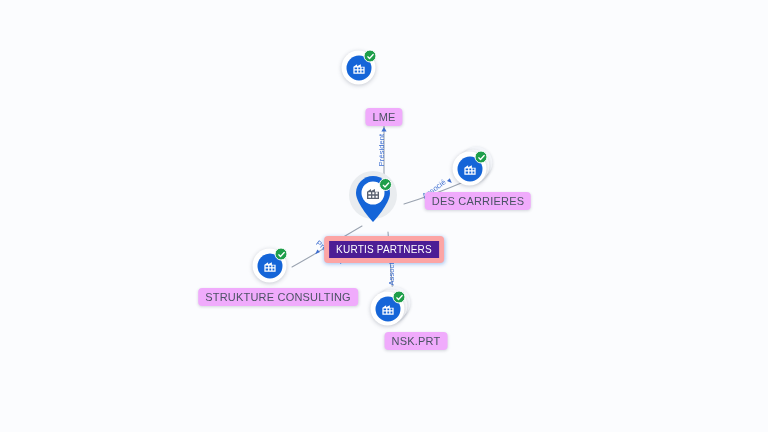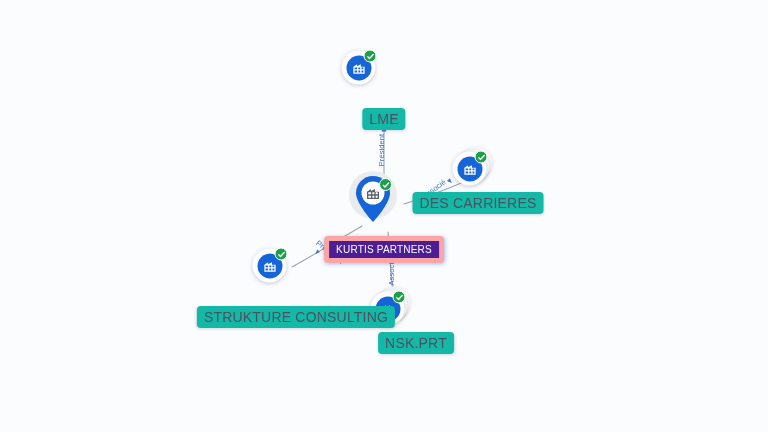--- a/index.html
+++ b/index.html
@@ -129,25 +129,25 @@
   }
   .check-badge svg { display: block; }
   .badge-circle { right: -1px; top: -1px; }
   .badge-pin { right: 3px; top: 5px; }
 
   
   .node-label {
     position: absolute;
     transform: translate(-50%, 0);
     white-space: nowrap;
-    font-size: 14px;
+    font-size: 11px;
     letter-spacing: 0.2px;
     padding: 3px 7px;
     border-radius: 4px;
-    background: #14b8a6;
+    background: #f0abfc;
     color: #4a5263;
     box-shadow: 0 1px 3px rgba(60, 70, 90, 0.2);
   }
   .node-label.primary {
     background: #4c1d95;
     color: #ffffff;
     border: 5px solid #fca5a5;
     font-size: 10px;
     box-shadow: 0 1px 4px rgba(21, 101, 216, 0.4);
   }
@@ -265,21 +265,21 @@
           </div>
           <div class="check-badge badge-circle">
             <svg width="8" height="8" viewBox="0 0 24 24" fill="none" stroke="#ffffff" stroke-width="4" stroke-linecap="round" stroke-linejoin="round">
               <polyline points="4,13 9,18 20,6"></polyline>
             </svg>
           </div>
         </div>
       </div>
     </div>
   </div>
-  <div class="node-label" style="left:278px; top:306px;margin-left:18px;">STRUKTURE CONSULTING</div>
+  <div class="node-label" style="left:278px; top:288px;">STRUKTURE CONSULTING</div>
 
   <div class="node" style="left:384px; top:212px;">
     <div class="node-visual" style="left:0; top:0;">
       <div class="pin-marker" style="position:relative; margin-left:-22px; margin-top:-26px;">
         <div class="pin-halo"></div>
         <svg class="pin-shape" width="44" height="52" viewBox="0 0 44 52">
           <path d="M22 3 C12.6 3 5 10.6 5 20 C5 31 22 49 22 49 C22 49 39 31 39 20 C39 10.6 31.4 3 22 3 Z" fill="#1565d8"></path>
           <circle cx="22" cy="20" r="11.5" fill="#ffffff"></circle>
         </svg>
         <div class="pin-icon-wrap">

